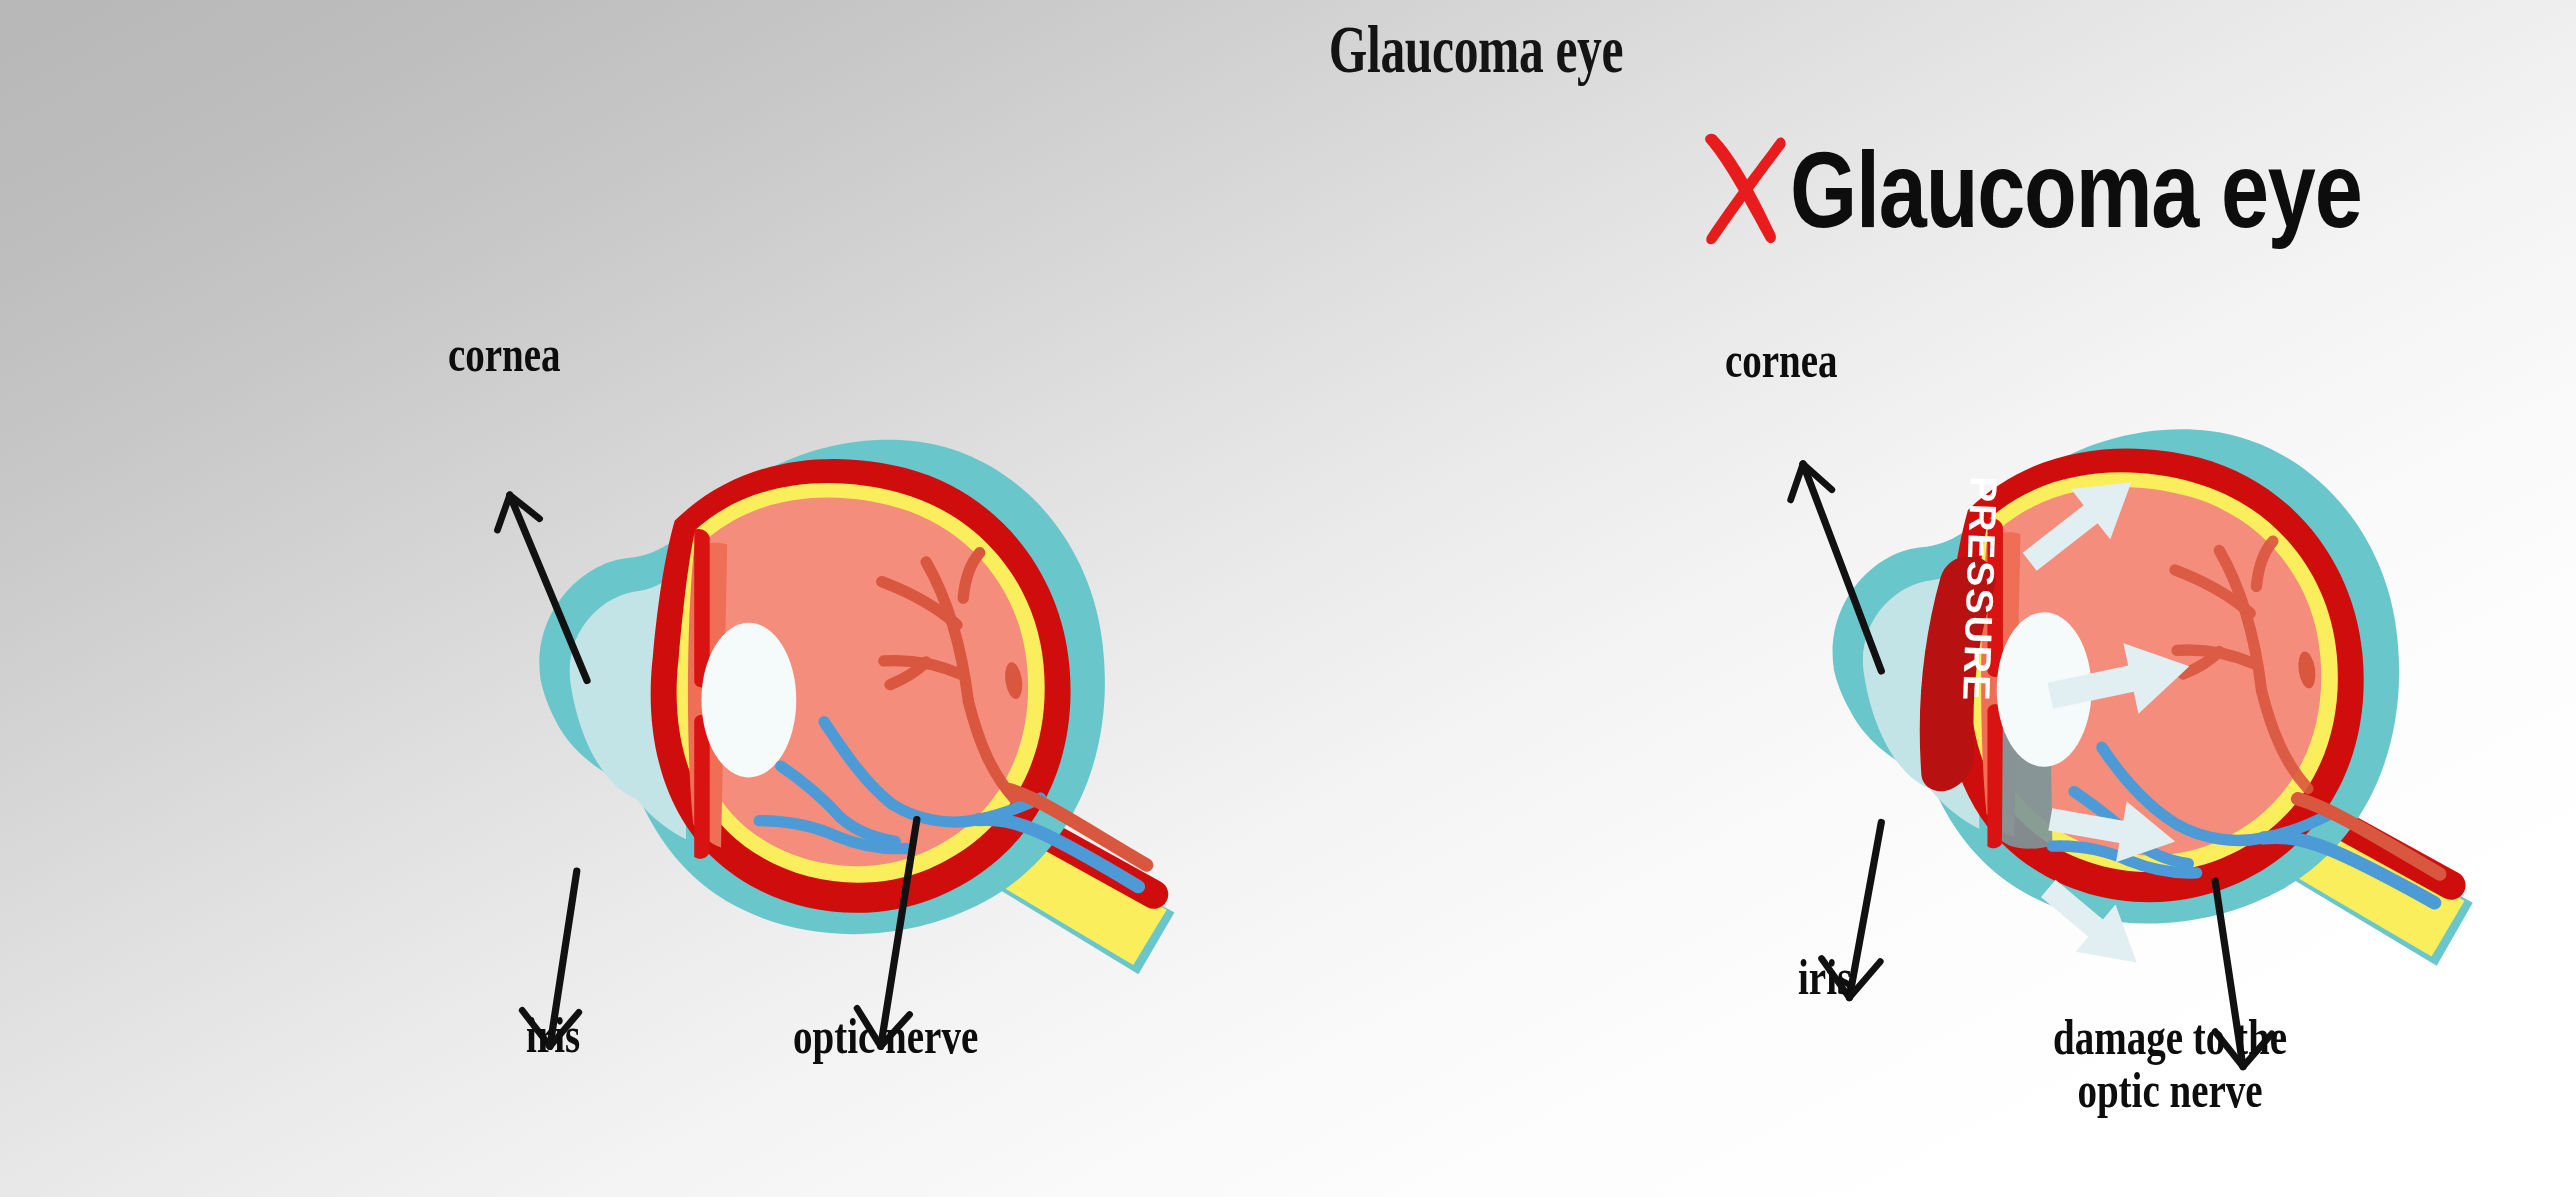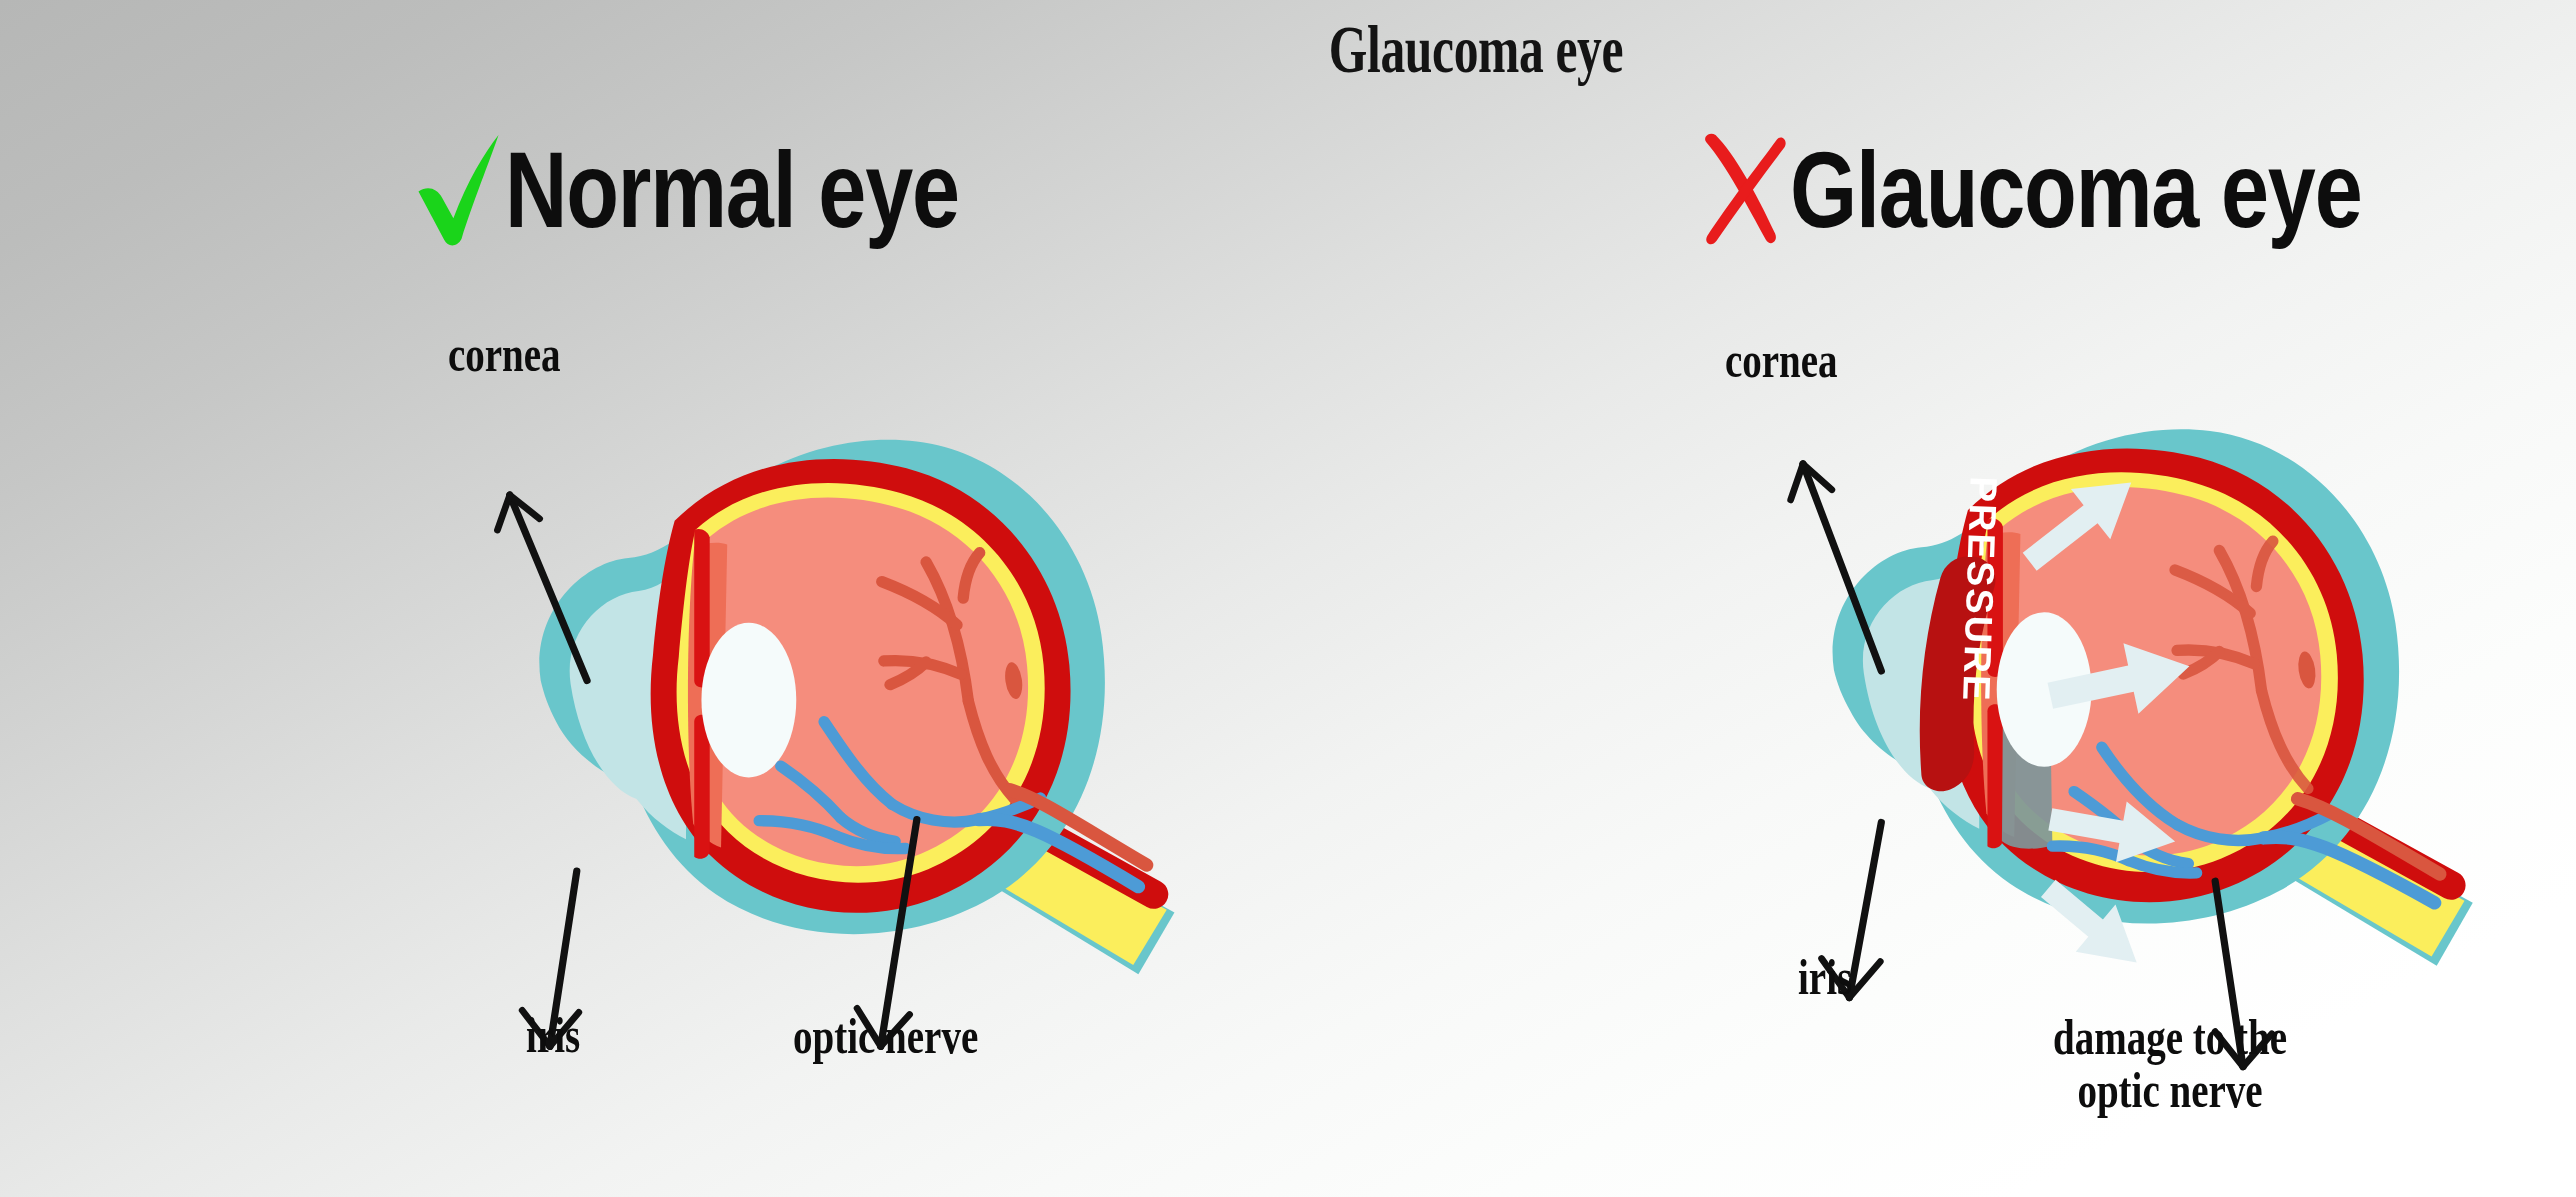--- a/index.html
+++ b/index.html
@@ -98,27 +98,20 @@
 
   svg { display: block; overflow: visible; }
 </style>
 </head>
 <body>
 
 <div id="stage">
 
   <div id="top-title" class="abs">Glaucoma eye</div>
 
-  <div id="heading-normal" class="abs panel-heading">
-    <svg class="mark-icon" width="93" height="118" viewBox="0 0 180 230">
-      <path d="M12 118 C30 106 48 112 58 130 L80 170 C108 96 140 44 168 8
-               C150 60 118 140 96 210 C88 226 70 228 62 212 Z" fill="#1ad41a"></path>
-    </svg>
-    <span class="heading-text">Normal eye</span>
-  </div>
 
   <div id="heading-glaucoma" class="abs panel-heading">
     <svg class="mark-icon" width="95" height="118" viewBox="0 0 185 230">
       <path d="M22 22 C14 12 28 0 40 8 C76 44 118 118 156 200
                C163 216 146 226 138 212 C102 146 60 66 22 22 Z" fill="#e81c1c"></path>
       <path d="M160 16 C170 6 182 20 174 32 C138 80 84 152 42 214
                C32 228 16 218 24 204 C62 146 120 70 160 16 Z" fill="#e81c1c"></path>
     </svg>
     <span class="heading-text">Glaucoma eye</span>
   </div>

